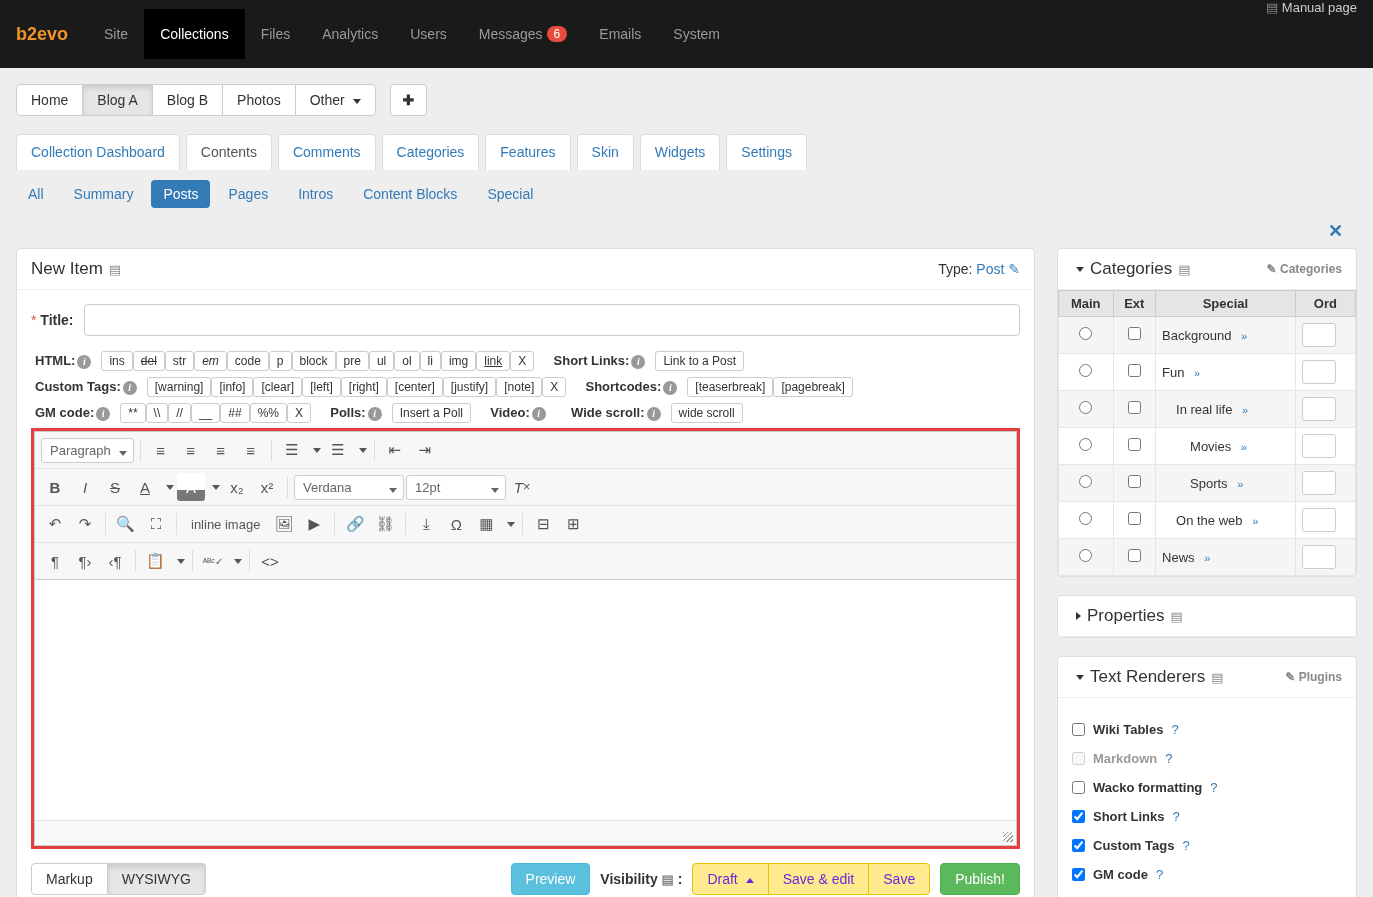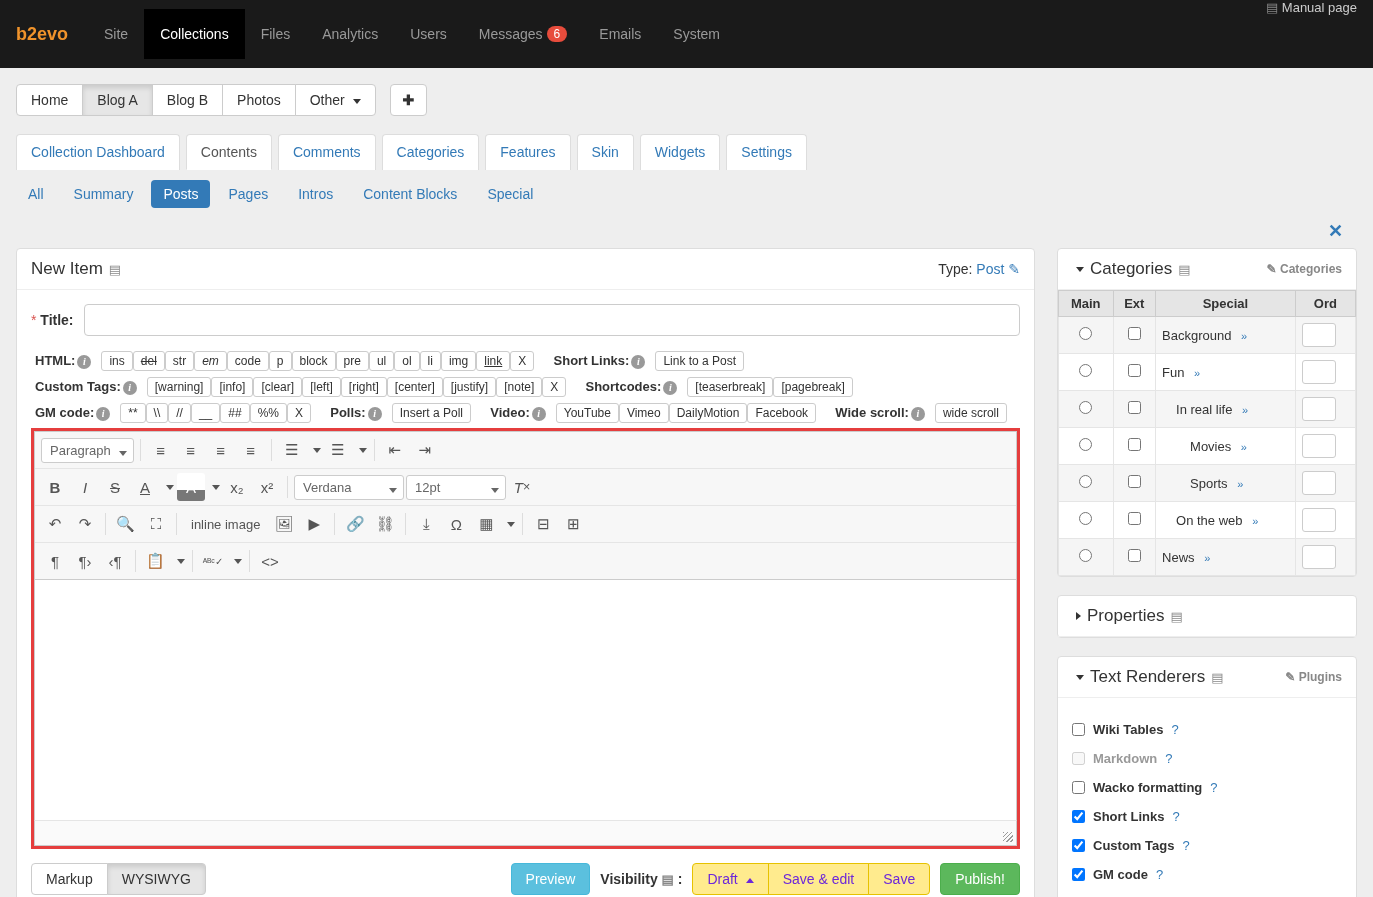--- a/index.html
+++ b/index.html
@@ -200,21 +200,20 @@
               <span id="shortcodes-btns"><button class="tag-btn">[teaserbreak]</button><button class="tag-btn">[pagebreak]</button></span>
             </div>
             <div class="tag-row">
               <span class="tag-label"><span>GM code:</span><span class="info-i">i</span></span>
               <span id="gmcode-btns"><button class="tag-btn">**</button><button class="tag-btn">\\</button><button class="tag-btn">//</button><button class="tag-btn">__</button><button class="tag-btn">##</button><button class="tag-btn">%%</button><button class="tag-btn">X</button></span>
               &nbsp;&nbsp;
               <span class="tag-label"><span>Polls:</span><span class="info-i">i</span></span>
               <span id="polls-btns"><button class="tag-btn">Insert a Poll</button></span>
               &nbsp;&nbsp;
               <span class="tag-label"><span>Video:</span><span class="info-i">i</span></span>
-              <span id="video-btns"><button class="tag-btn">YouTube</button><button class="tag-btn">Vimeo</button><button class="tag-btn">DailyMotion</button><button class="tag-btn">Facebook</button></span>
               &nbsp;&nbsp;
               <span class="tag-label"><span>Wide scroll:</span><span class="info-i">i</span></span>
               <span id="widescroll-btns"><button class="tag-btn">wide scroll</button></span>
             </div>
           </div>
 
           <div class="editor-wrap">
             <div class="editbar">
               <div class="editbar-row">
                 <div class="eb-select"><span>Paragraph</span><span class="caret" style="position:absolute;right:6px;top:12px"></span></div>

